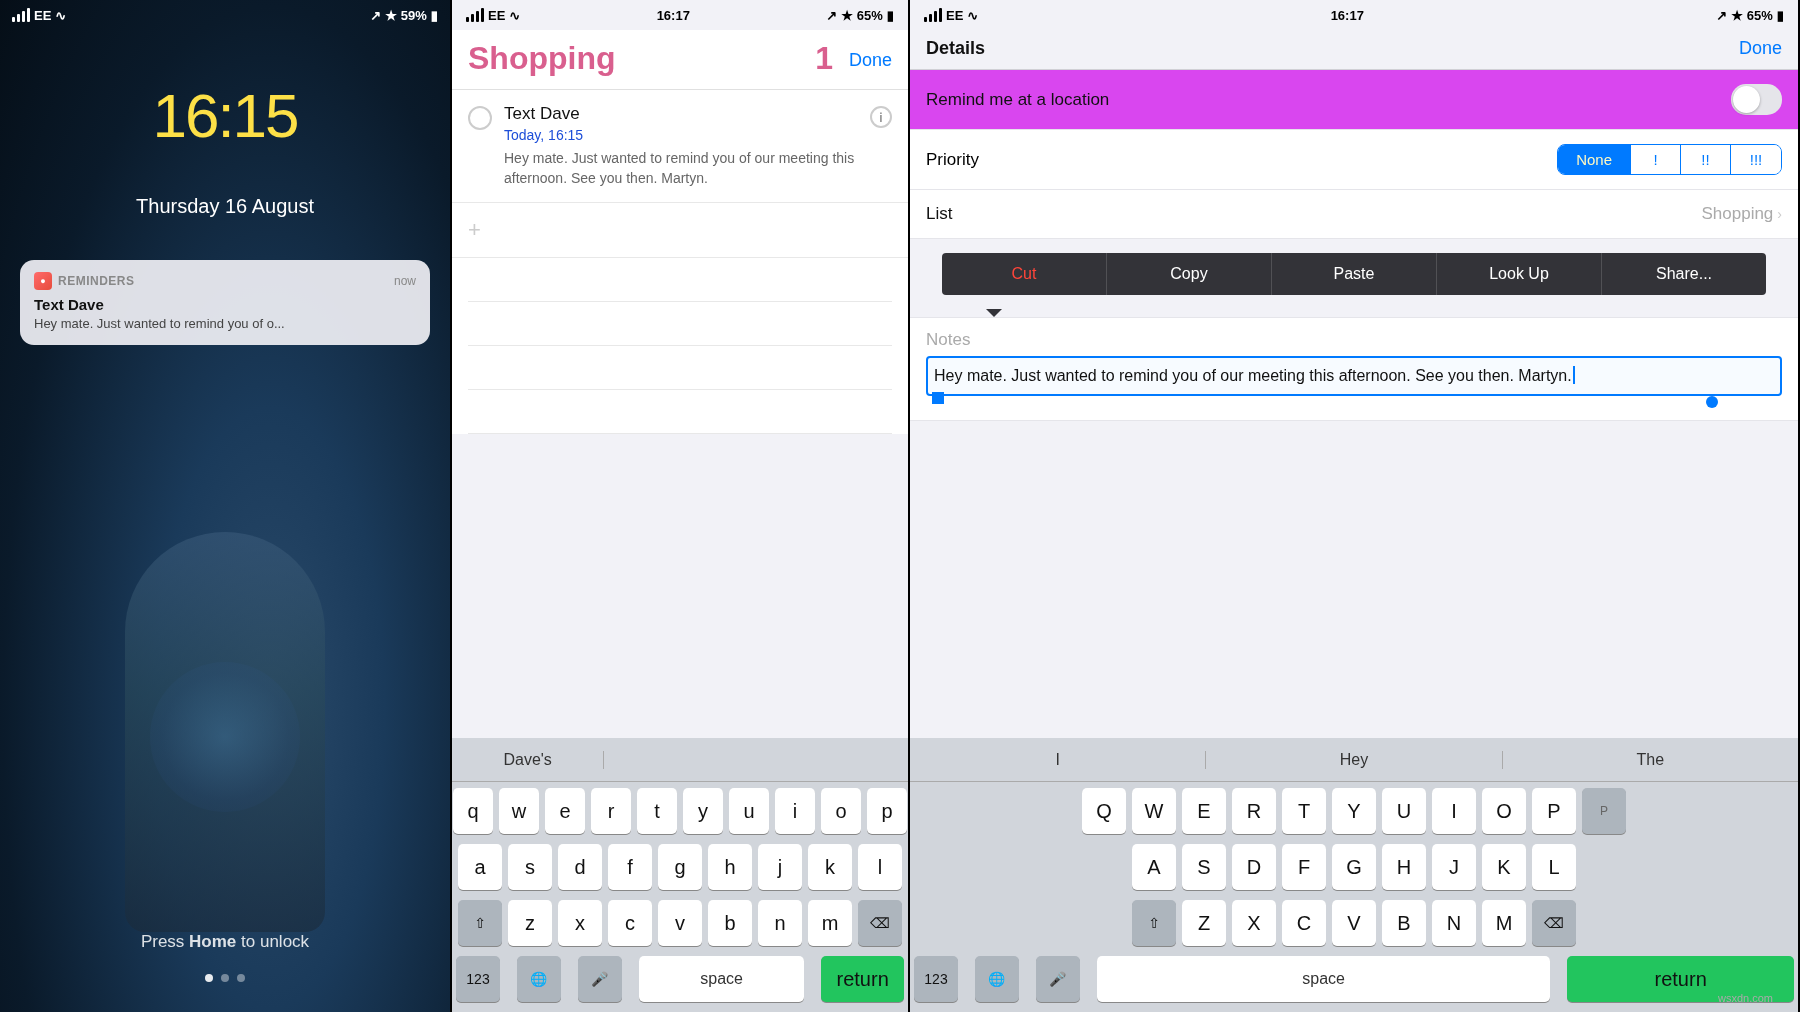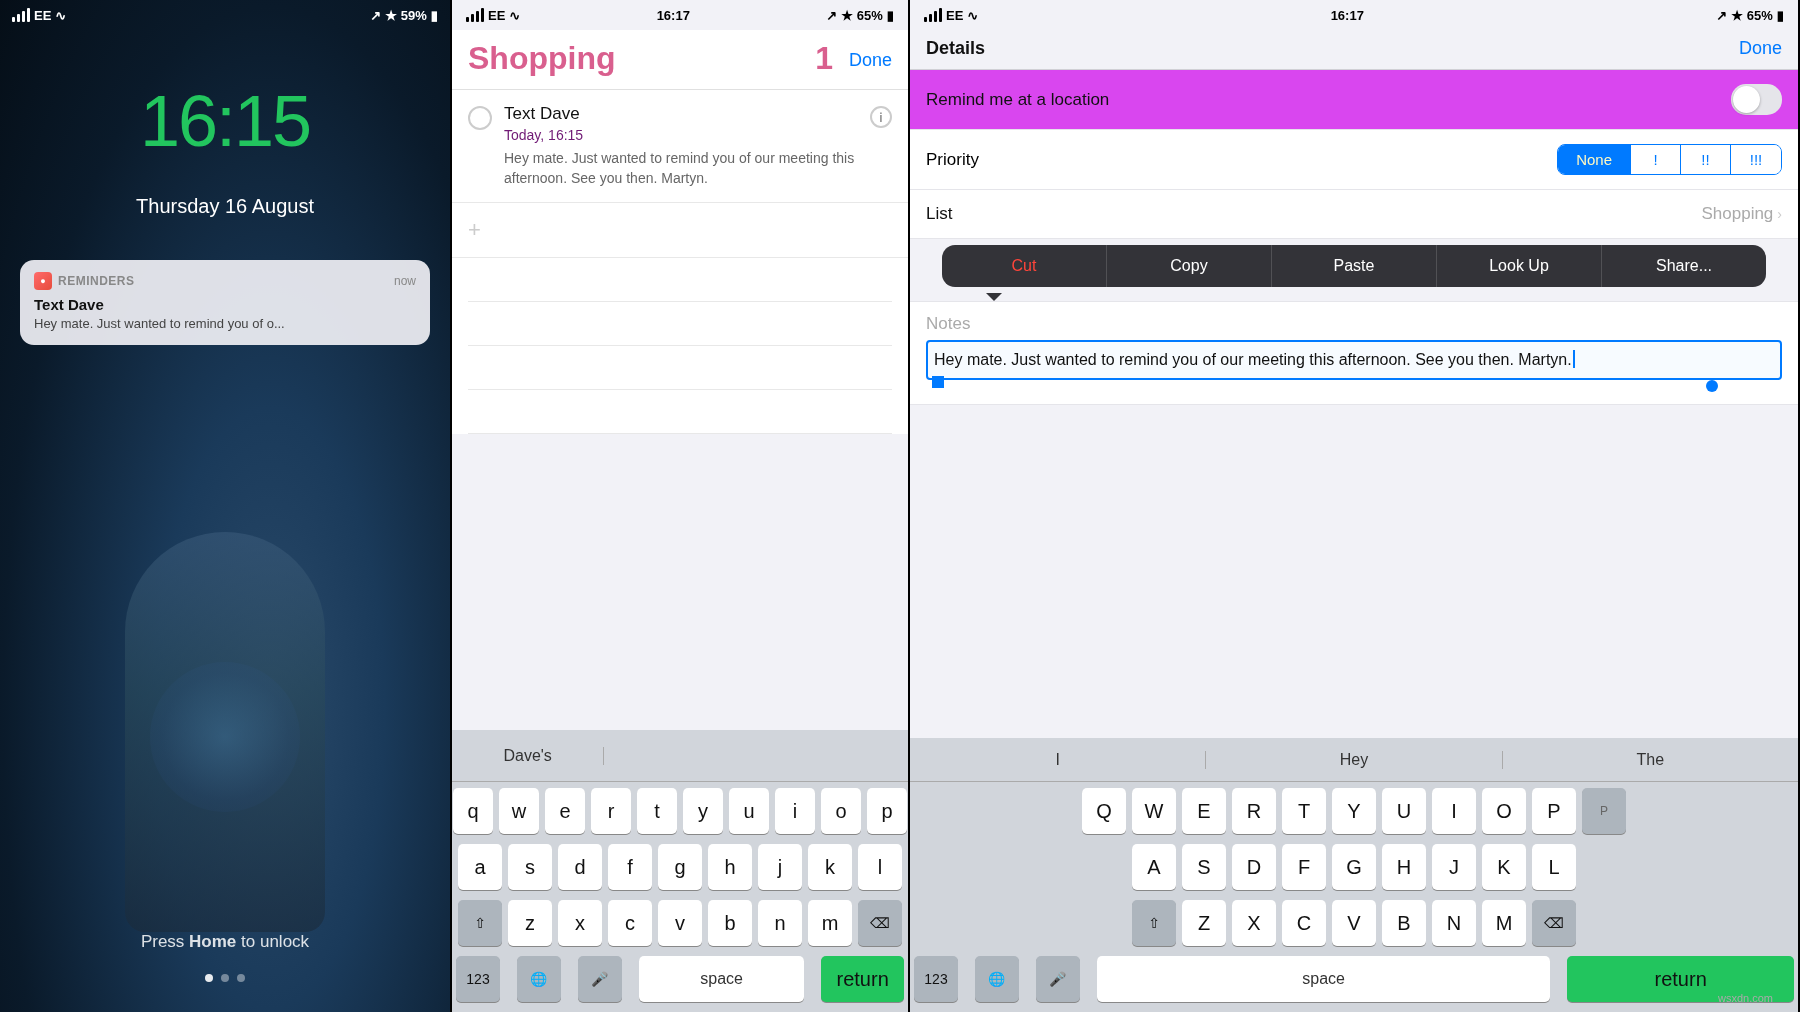--- a/index.html
+++ b/index.html
@@ -65,22 +65,22 @@
     .s1-status-left { display: flex; align-items: center; gap: 4px; }
     .s1-status-right { display: flex; align-items: center; gap: 4px; }
     .signal-bars { display: flex; gap: 2px; align-items: flex-end; }
     .signal-bar { background: #fff; width: 3px; border-radius: 1px; }
 
     .s1-time {
       position: absolute;
       top: 80px;
       left: 0; right: 0;
       text-align: center;
-      color: #22c55e;
-      font-size: 72px;
+      color: #fde047;
+      font-size: 62px;
       font-weight: 200;
       letter-spacing: -2px;
       z-index: 10;
     }
     .s1-date {
       position: absolute;
       top: 195px;
       left: 0; right: 0;
       text-align: center;
       color: #fff;
@@ -225,21 +225,21 @@
     }
     .s2-checkbox {
       width: 24px; height: 24px;
       border: 2px solid #ccc;
       border-radius: 50%;
       flex-shrink: 0;
       margin-top: 2px;
     }
     .s2-reminder-content { flex: 1; }
     .s2-reminder-title { font-size: 17px; color: #111; margin-bottom: 3px; }
-    .s2-reminder-date { font-size: 14px; color: #701a75; margin-bottom: 6px; }
+    .s2-reminder-date { font-size: 14px; color: #1d4ed8; margin-bottom: 6px; }
     .s2-reminder-body { font-size: 14px; color: #666; line-height: 1.4; }
     .s2-info-btn {
       width: 22px; height: 22px;
       border: 2px solid #ccc;
       border-radius: 50%;
       display: flex;
       align-items: center;
       justify-content: center;
       font-size: 13px;
       color: #666;
@@ -266,21 +266,21 @@
       border-bottom: 1px solid #e8e8e8;
       height: 44px;
     }
     .s2-keyboard {
       position: absolute;
       bottom: 0;
       left: 0; right: 0;
       background: #d1d5db;
     }
     .s2-predictions {
-      height: 52px;
+      height: 44px;
       background: #d1d5db;
       display: flex;
       align-items: center;
       border-bottom: 1px solid #aaa;
     }
     .s2-prediction {
       flex: 1;
       text-align: center;
       font-size: 16px;
       color: #333;
@@ -419,25 +419,25 @@
       border-bottom: 1px solid #e5e5ea;
       background: #fff;
     }
     .s3-list-label { font-size: 17px; color: #111; }
     .s3-list-value { font-size: 17px; color: #aaa; display: flex; align-items: center; gap: 4px; }
     .s3-chevron { font-size: 14px; color: #ccc; }
 
     
     .s3-context-menu {
       background: rgba(40,40,45,0.95);
-      border-radius: 13px;
+      border-radius: 4px;
       padding: 0;
       display: flex;
       flex-direction: row;
-      margin: 6px 16px;
+      margin: 14px 16px;
       overflow: hidden;
     }
     .s3-context-item {
       flex: 1;
       padding: 12px 10px;
       text-align: center;
       font-size: 16px;
       color: #fff;
       border-right: 1px solid rgba(255,255,255,0.15);
     }

